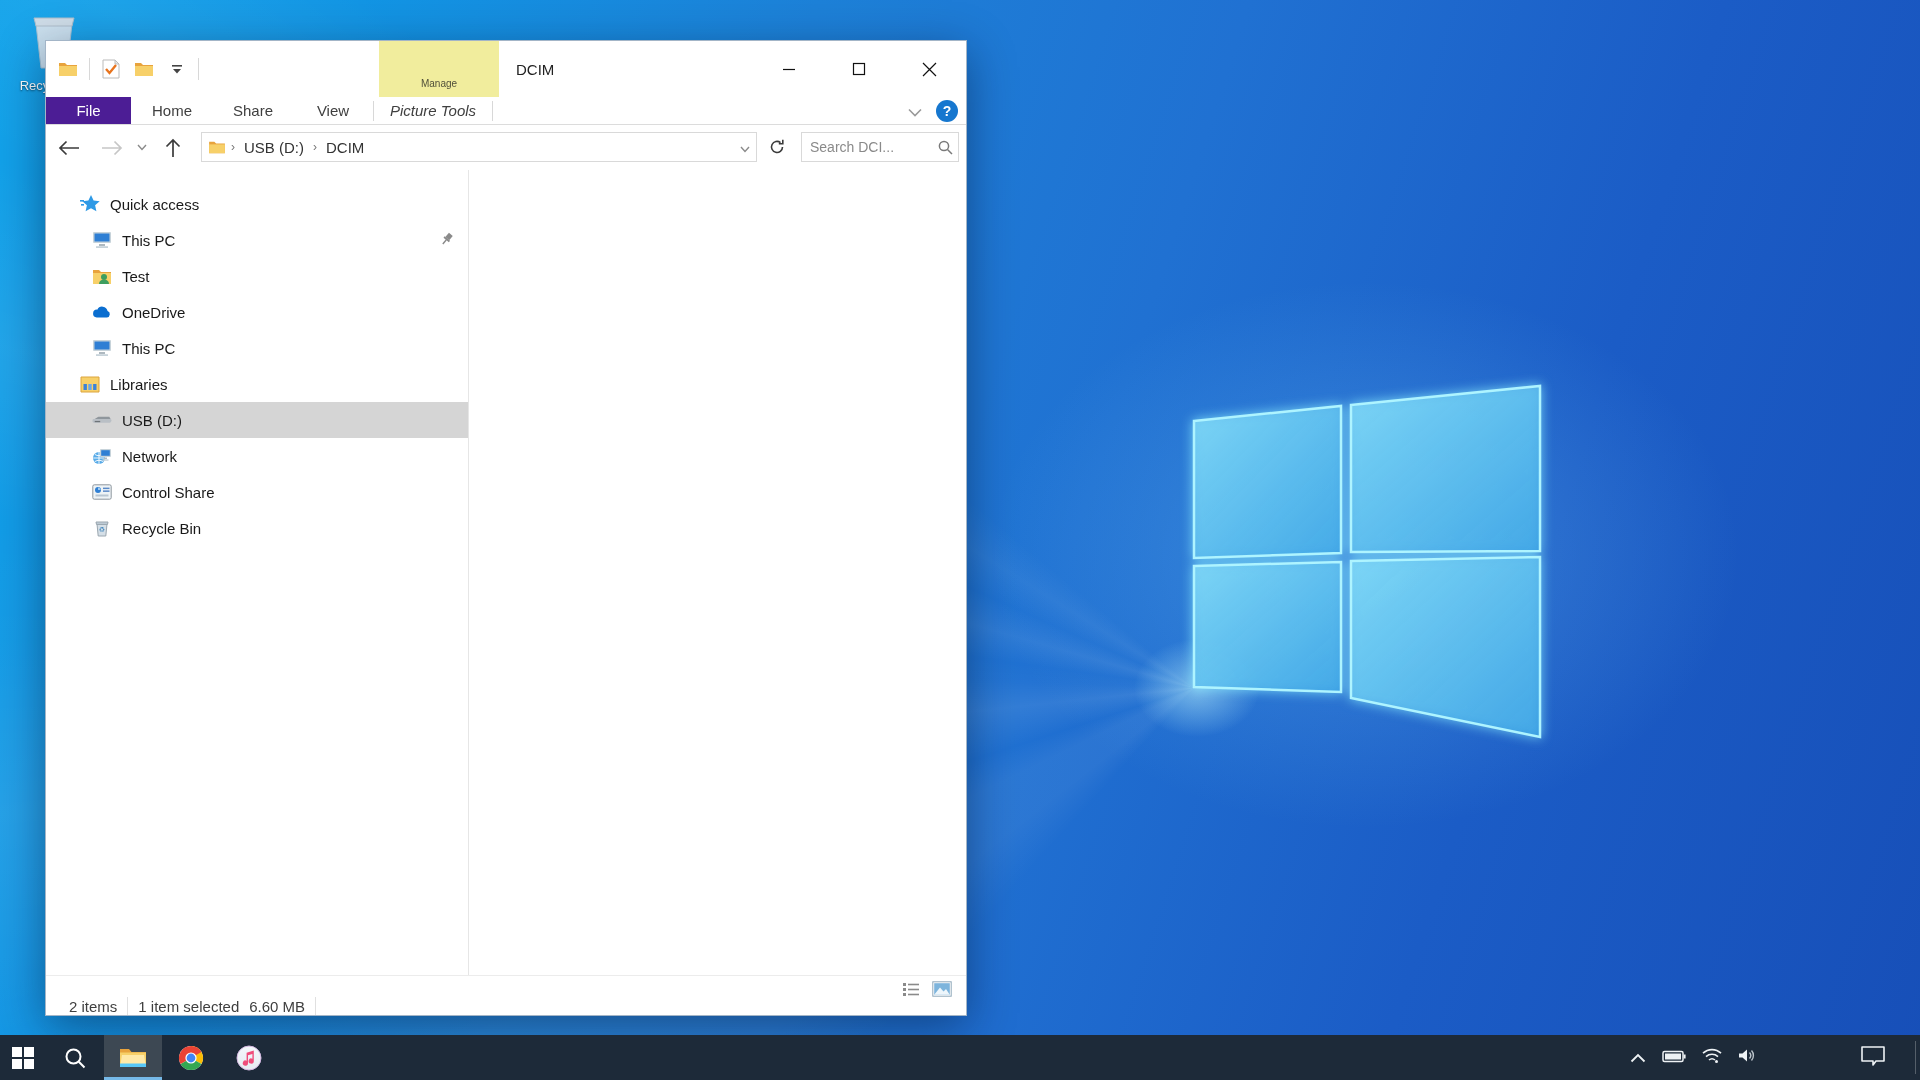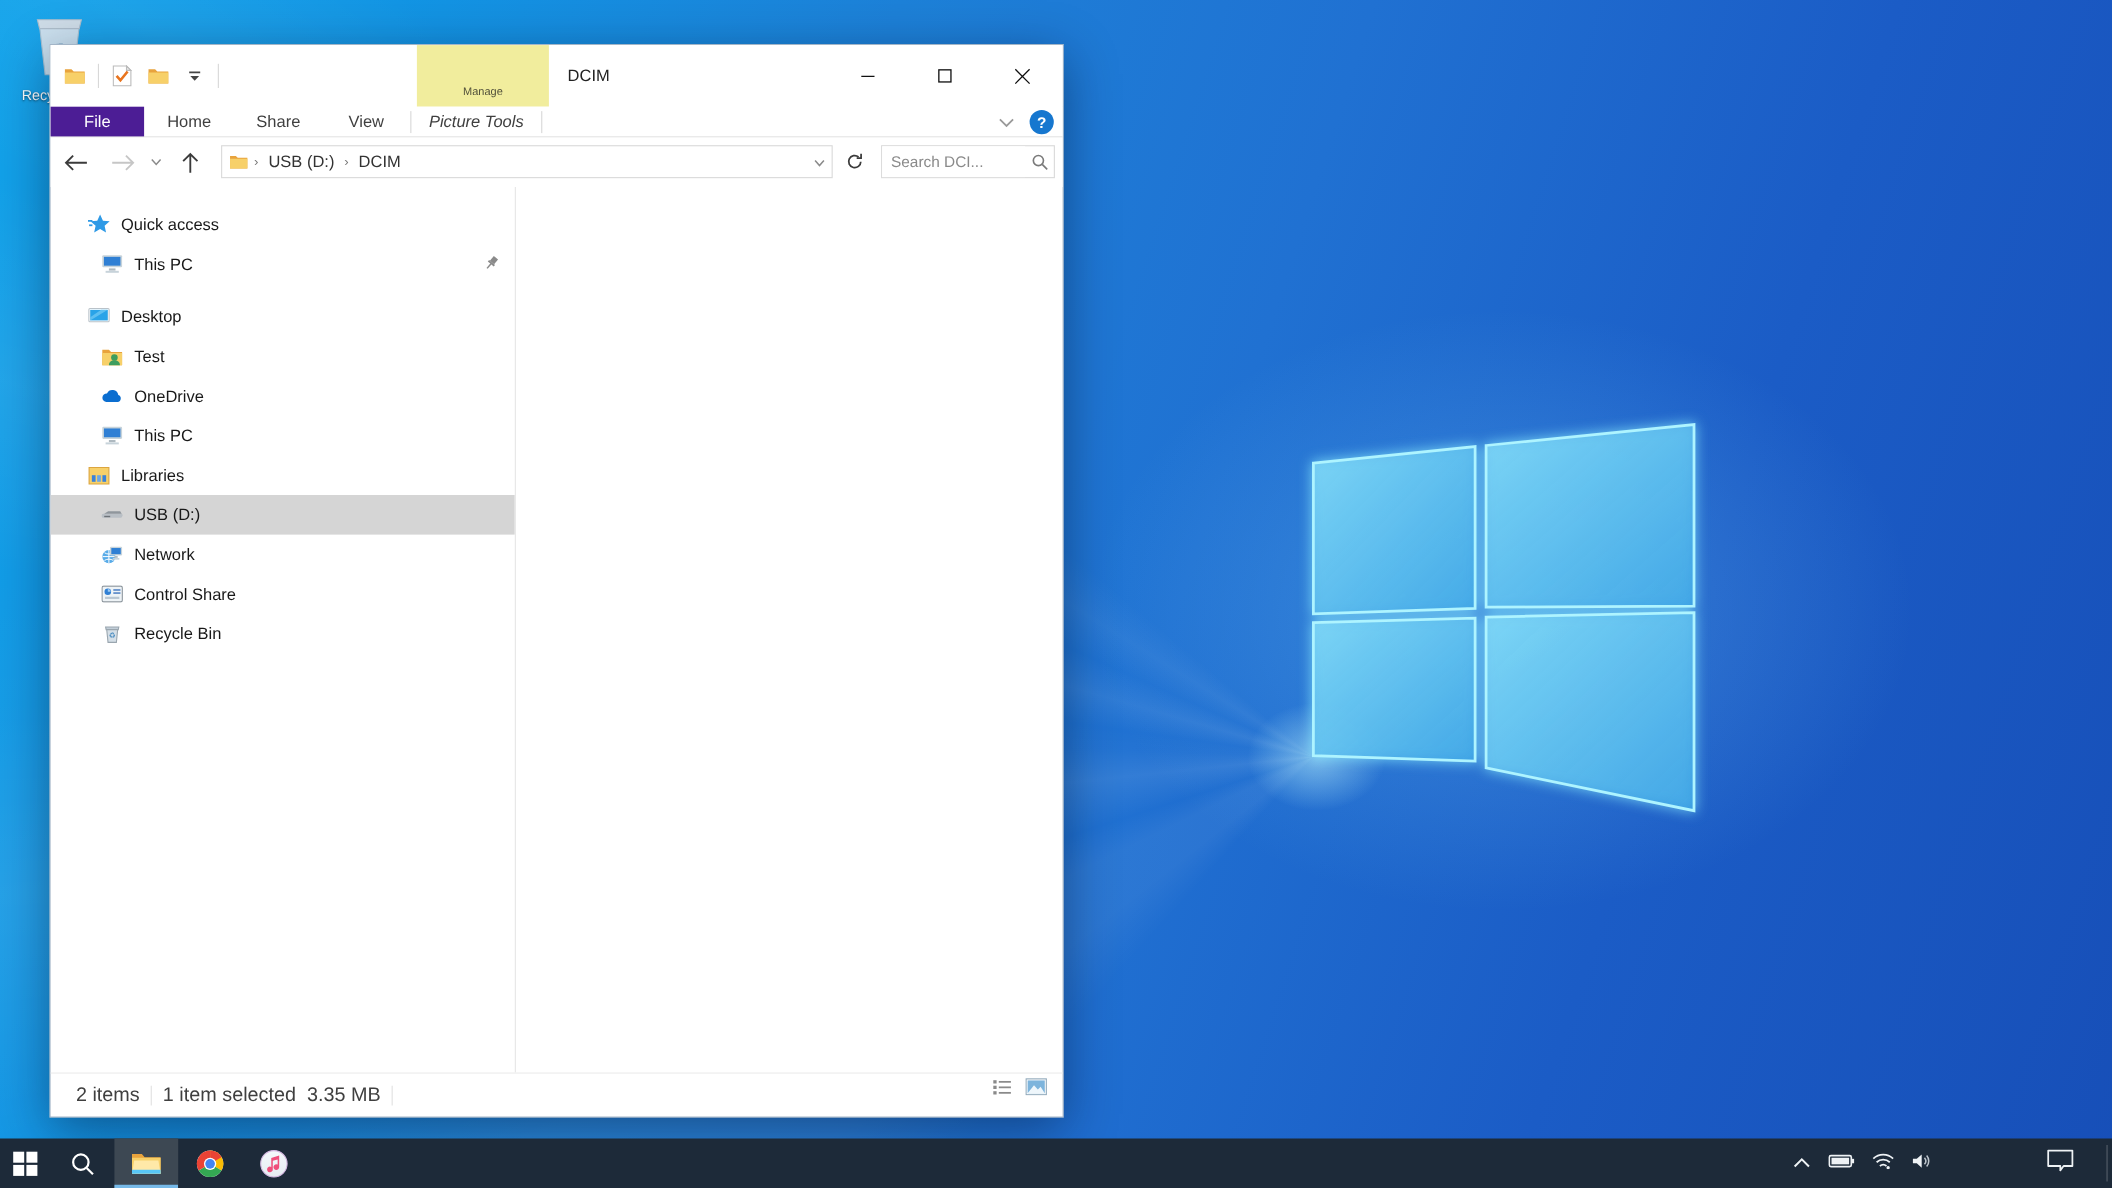--- a/index.html
+++ b/index.html
@@ -93,21 +93,21 @@
   .side-item .ic { width:20px; height:20px; flex:none; display:flex; align-items:center; justify-content:center; }
   .pin { position:absolute; right:14px; top:10px; }
 
   .filepane { flex:1; padding-top:12px; }
   .file-row { height:29px; margin:0 13px 0 28px; display:flex; align-items:center;
     border:1px solid transparent; font-size:15px; color:#1a1a1a; }
   .file-row.selected { background:#cce8ff; border-color:#90c8f0; }
   .file-row .fic { width:18px; height:18px; margin:0 9px 0 7px; flex:none; }
 
   .statusbar { height:40px; flex:none; border-top:1px solid #ececec; display:flex;
-    align-items:center; font-size:18px; color:#3f3f3f; position:relative; }
+    align-items:flex-end; font-size:15px; color:#3f3f3f; position:relative; }
   .statusbar .s1 { margin-left:23px; }
   .statusbar .ssep { width:1px; height:18px; background:#e0e0e0; margin:0 10px; }
   .statusbar .s3 { margin-left:10px; }
   .view-toggles { position:absolute; right:14px; top:0; height:28px; display:flex;
     align-items:center; gap:12px; }
 
   
   .taskbar { position:absolute; left:0; bottom:0; width:1920px; height:45px;
     background:#1d2a39; display:flex; align-items:stretch; }
   .tb-btn { width:58px; display:flex; align-items:center; justify-content:center; }
@@ -303,30 +303,20 @@
           <svg width="14" height="14" viewBox="0 0 14 14">
               <g transform="rotate(40 7 7)" fill="#8a8a8a">
                 <rect x="6.3" y="8" width="1.4" height="5.5"></rect>
                 <rect x="3.5" y="6.5" width="7" height="1.8"></rect>
                 <rect x="4.5" y="1" width="5" height="5.6"></rect>
               </g>
             </svg>
         </span>
       </div>
 
-      <div class="side-item lv0 gap">
-        <span class="ic">
-          <svg width="20" height="18" viewBox="0 0 20 18">
-              <rect x="0.8" y="1.5" width="18.4" height="12" rx="1" fill="#fff" stroke="#b9c2c9"></rect>
-              <rect x="2" y="2.7" width="16" height="9.6" fill="#29a3e8"></rect>
-              <path d="M2 12.3 L18 2.7 h-6 L2 9.5 Z" fill="#6cc6f2" opacity=".8"></path>
-            </svg>
-        </span>
-        <span>Desktop</span>
-      </div>
 
       <div class="side-item lv1">
         <span class="ic">
           <svg width="20" height="17" viewBox="0 0 20 17">
               <path d="M1 2 h6 l2 2 h10 v12 H1 Z" fill="#e8a33d"></path>
               <path d="M1 5 h18 v11 H1 Z" fill="#f7d069"></path>
               <circle cx="12" cy="9" r="3" fill="#3e9e5f"></circle>
               <path d="M7 16 c0-3 2.2-4.5 5-4.5 s5 1.5 5 4.5 Z" fill="#3e9e5f"></path>
             </svg>
         </span>
@@ -416,21 +406,21 @@
         <span>Recycle Bin</span>
       </div>
     </div>
 
   </div>
 
   <div class="statusbar">
     <span class="s1">2 items</span>
     <span class="ssep"></span>
     <span>1 item selected</span>
-    <span class="s3">3.35 MB</span>
+    <span class="s3">6.60 MB</span>
     <span class="ssep"></span>
     <div class="view-toggles">
       <span>
         <svg width="18" height="16" viewBox="0 0 18 16">
             <g fill="#8a8a8a">
               <rect x="1" y="2" width="3" height="3"></rect>
               <rect x="6" y="2.7" width="11" height="1.6"></rect>
               <rect x="1" y="7" width="3" height="3"></rect>
               <rect x="6" y="7.7" width="11" height="1.6"></rect>
               <rect x="1" y="12" width="3" height="3"></rect>

